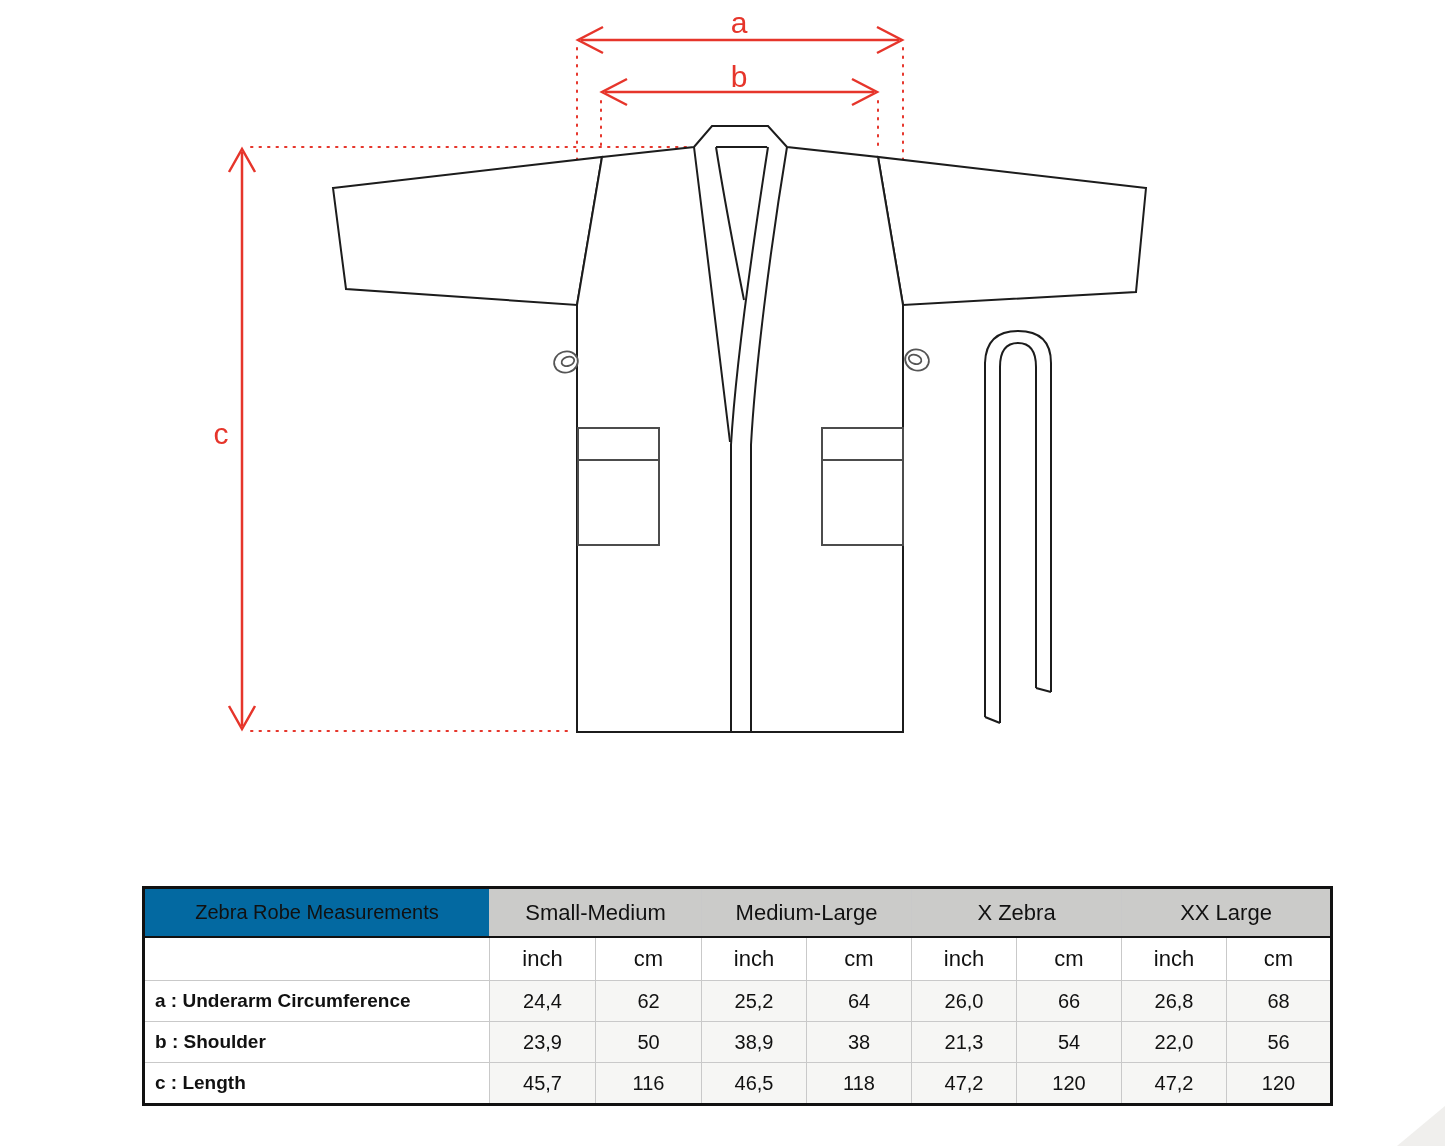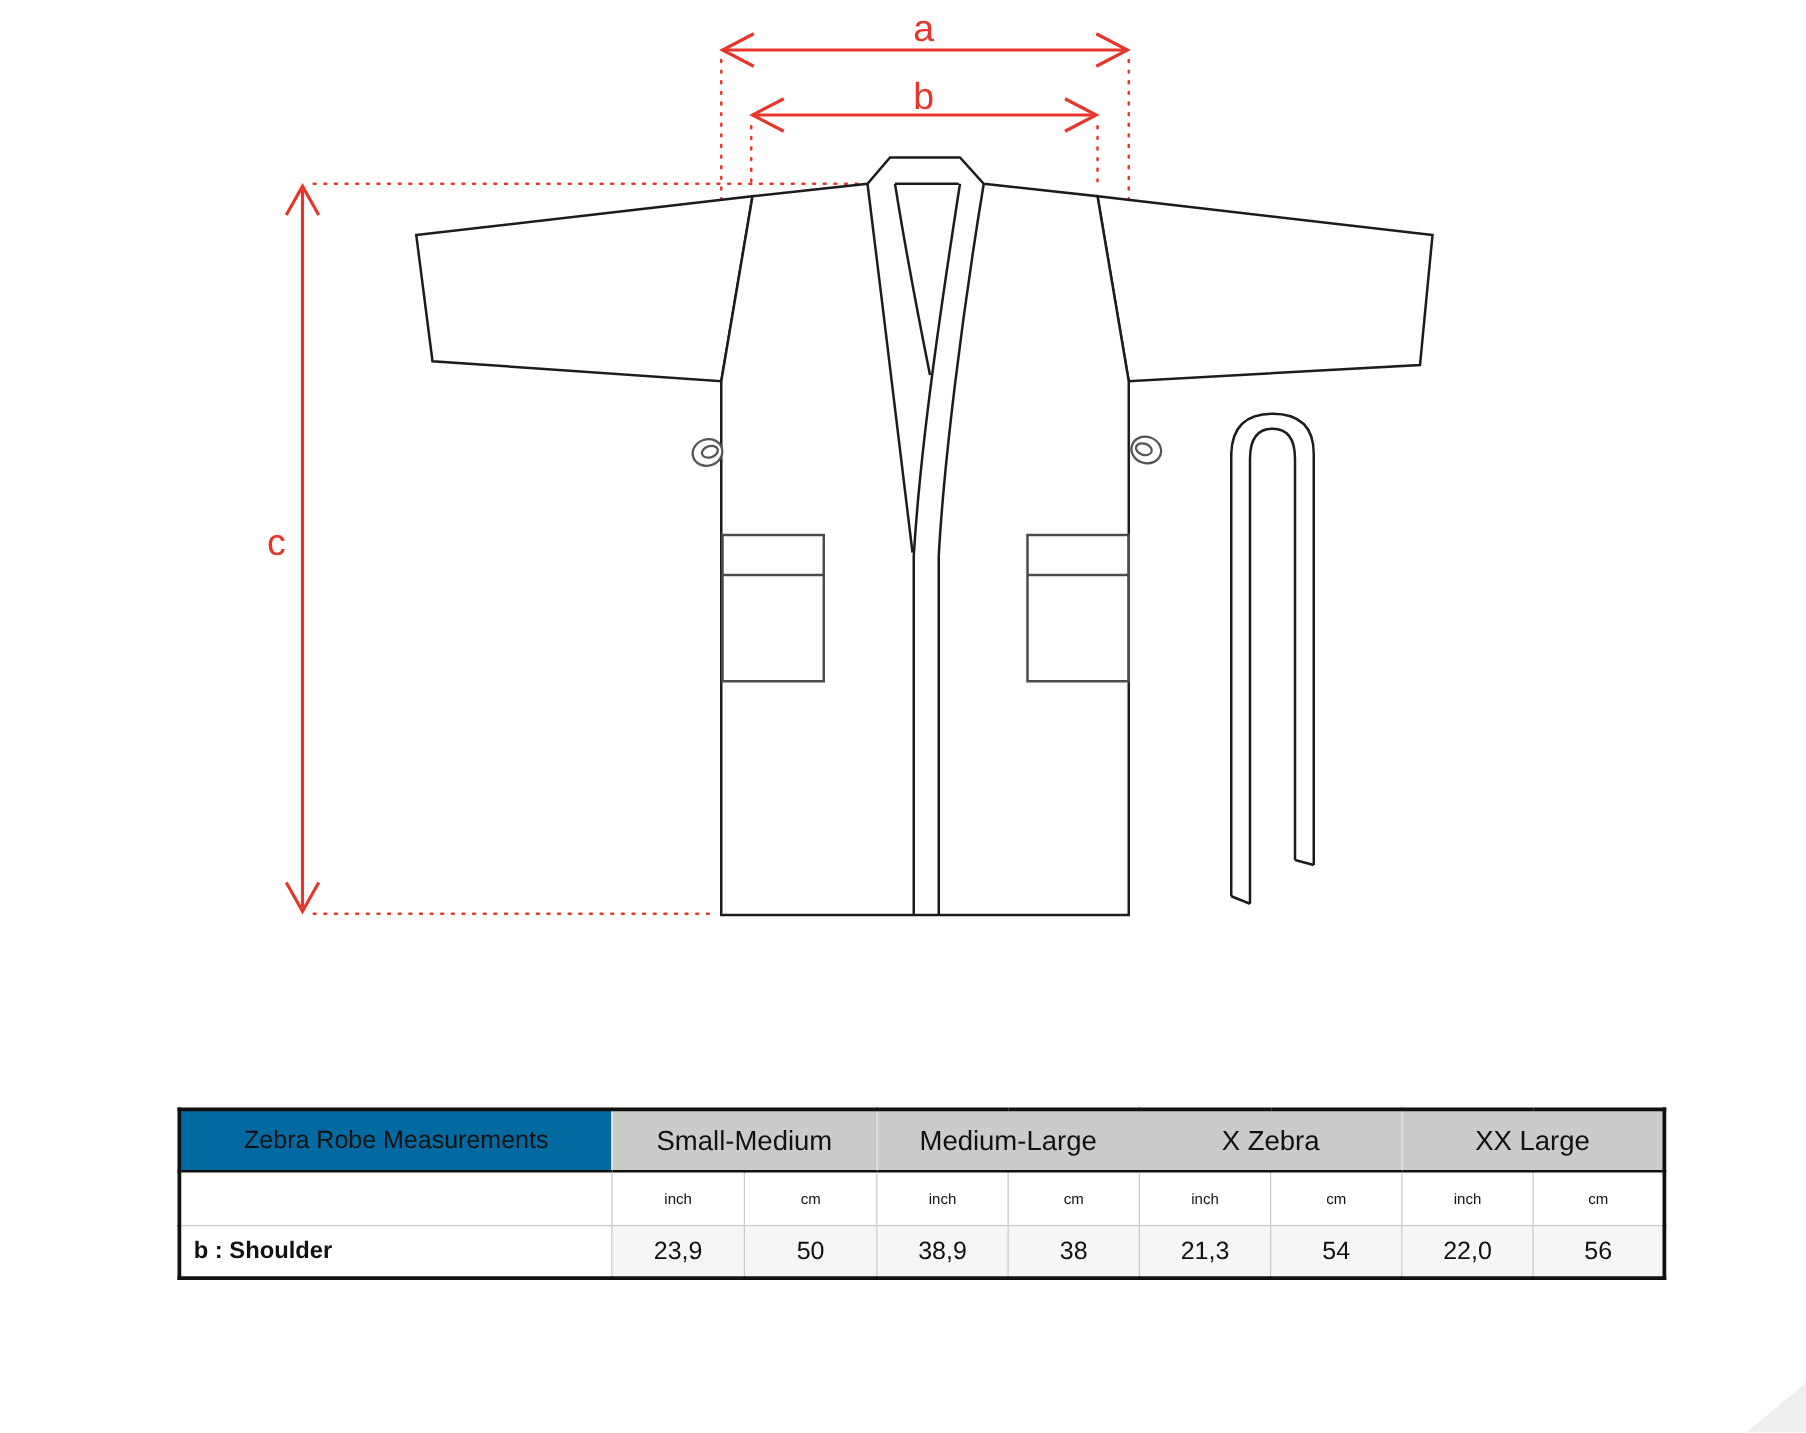--- a/index.html
+++ b/index.html
@@ -43,21 +43,21 @@
     font-weight:normal;
     border-bottom:2px solid #111111;
   }
   tr.hdr-row td.col1{
     background:#0369a1;
     font-weight:normal;
     font-size:20px;
   }
   tr.units-row td{
     height:42px;
-    font-size:12px;
+    font-size:22px;
     background:#ffffff;
     border-bottom:1px solid #c9c9c9;
   }
   tr.data-row td{
     height:40px;
     font-size:20px;
     background:#f6f6f4;
     border-bottom:1px solid #c9c9c9;
   }
   tr.data-row:last-child td{border-bottom:none;}
@@ -179,28 +179,50 @@
           <td class="gstart">inch</td>
           <td>cm</td>
           <td class="gstart">inch</td>
           <td>cm</td>
           <td class="gstart">inch</td>
           <td>cm</td>
           <td class="gstart">inch</td>
           <td>cm</td>
         </tr>
         <tr class="data-row">
+          <td class="col1">a : Underarm Circumference</td>
+          <td class="gstart">24,4</td>
+          <td>62</td>
+          <td class="gstart">25,2</td>
+          <td>64</td>
+          <td class="gstart">26,0</td>
+          <td>66</td>
+          <td class="gstart">26,8</td>
+          <td>68</td>
+        </tr>
+        <tr class="data-row">
           <td class="col1">b : Shoulder</td>
           <td class="gstart">23,9</td>
           <td>50</td>
           <td class="gstart">38,9</td>
           <td>38</td>
           <td class="gstart">21,3</td>
           <td>54</td>
           <td class="gstart">22,0</td>
           <td>56</td>
         </tr>
+        <tr class="data-row">
+          <td class="col1">c : Length</td>
+          <td class="gstart">45,7</td>
+          <td>116</td>
+          <td class="gstart">46,5</td>
+          <td>118</td>
+          <td class="gstart">47,2</td>
+          <td>120</td>
+          <td class="gstart">47,2</td>
+          <td>120</td>
+        </tr>
       </tbody>
     </table>
   </div>
 
   <div class="corner-artifact"></div>
 </div>
 
 </body></html>

